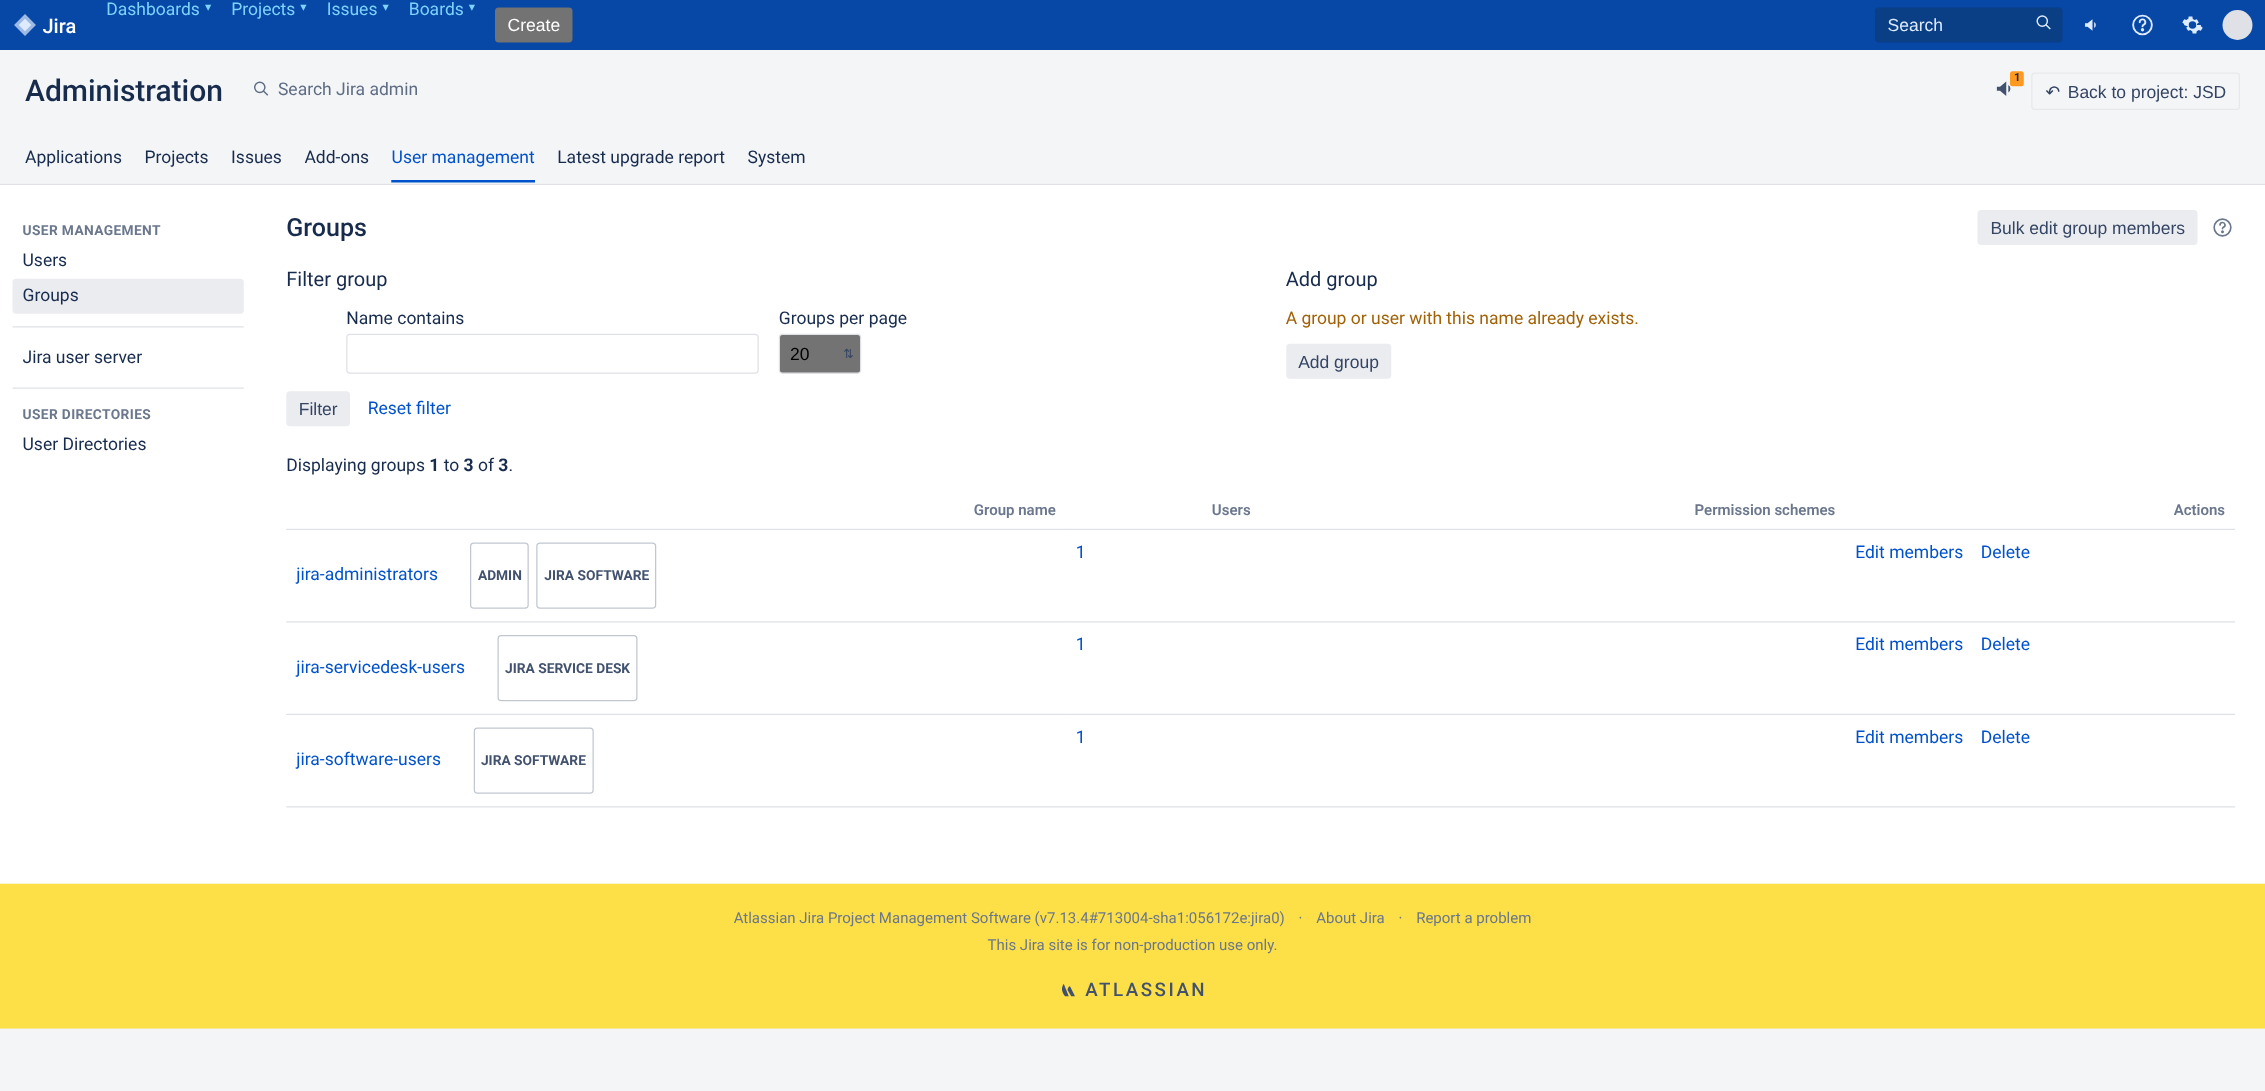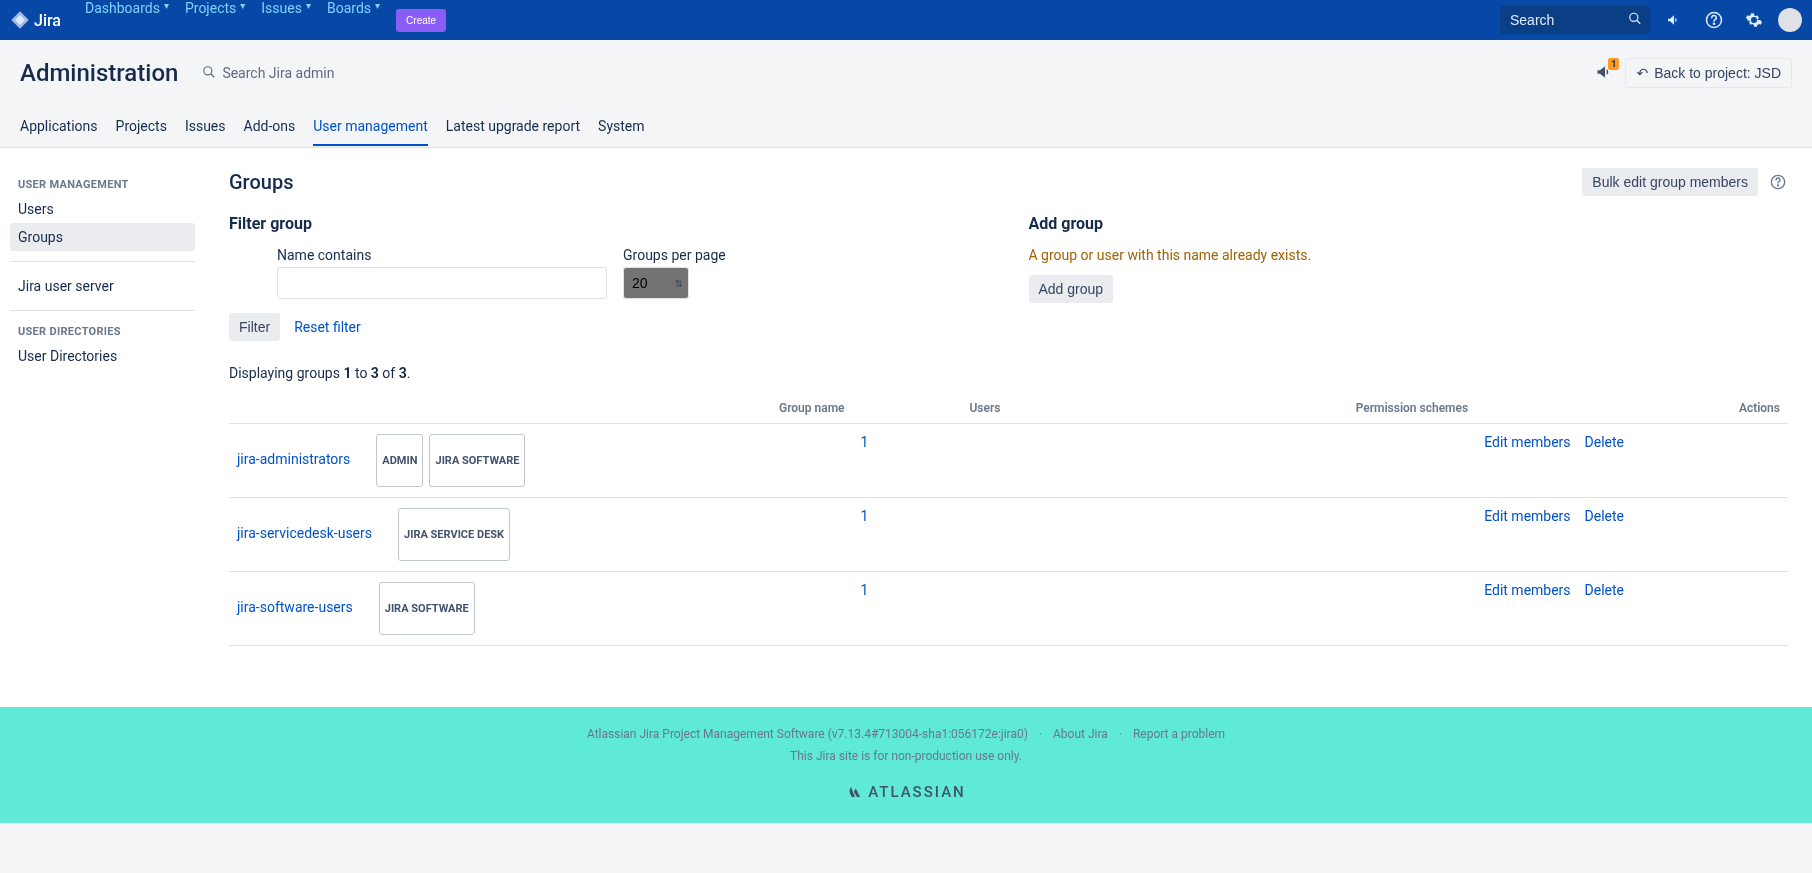--- a/index.html
+++ b/index.html
@@ -5,21 +5,21 @@
 * { box-sizing: border-box; margin: 0; padding: 0; }
 body { font-family: -apple-system, BlinkMacSystemFont, "Segoe UI", Roboto, sans-serif; font-size: 14px; color: #172B4D; background: #f4f5f7; }
 a { color: #0052CC; text-decoration: none; cursor: pointer; }
 
 .topbar { background: #0747A6; height: 40px; display: flex; align-items: center; padding: 0 10px; color: #DEEBFF; }
 .topbar .logo { display: flex; align-items: center; font-weight: 500; font-size: 16px; color: #fff; margin-right: 16px; cursor: pointer; }
 .topbar .logo svg { margin-right: 4px; }
 .topbar .nav-items { display: flex; align-items: center; flex: 1; }
 .topbar .nav-item { color: #7dd3fc; padding: 0 8px; height: 40px; display: flex; align-items: flex-start; cursor: pointer; font-size: 14px; }
 .topbar .nav-item .chev { margin-left: 4px; font-size: 10px; }
-.topbar .create-btn { background: #8b5cf6; color: #fff; border: none; border-radius: 3px; padding: 6px 10px; font-size: 10px; cursor: pointer; margin-left: 8px; }
+.topbar .create-btn { background: #737373; color: #fff; border: none; border-radius: 3px; padding: 6px 10px; font-size: 14px; cursor: pointer; margin-left: 8px; }
 .topbar .right { display: flex; align-items: center; gap: 8px; }
 .topbar .search-box { background: #0a3f85; border: none; border-radius: 3px; padding: 6px 28px 6px 10px; color: #DEEBFF; width: 150px; font-size: 14px; }
 .topbar .search-box::placeholder { color: #DEEBFF; }
 .topbar .search-wrap { position: relative; }
 .topbar .search-wrap .mag { position: absolute; right: 8px; top: 50%; transform: translateY(-50%); color: #DEEBFF; pointer-events: none; }
 .topbar .icon-btn { color: #DEEBFF; cursor: pointer; width: 32px; height: 32px; display: flex; align-items: center; justify-content: center; border-radius: 50%; }
 .topbar .avatar { width: 24px; height: 24px; border-radius: 50%; background: #dfe1e6; }
 
 .admin-header { background: #f4f5f7; padding: 18px 20px 0 20px; }
 .admin-header-row { display: flex; align-items: center; }
@@ -45,41 +45,41 @@
 
 .content { flex: 1; padding: 20px 24px 40px 24px; }
 .content-head { display: flex; align-items: center; margin-bottom: 18px; }
 .content-title { font-size: 20px; font-weight: 500; }
 .content-head .spacer { flex: 1; }
 .btn { background: #EBECF0; border: none; border-radius: 3px; padding: 6px 10px; font-size: 14px; cursor: pointer; color: #344563; }
 .help-icon { width: 20px; height: 20px; border-radius: 50%; display: inline-flex; align-items: center; justify-content: center; color: #6B778C; margin-left: 10px; cursor: pointer; font-size: 15px; }
 
 .filter-row { display: flex; gap: 40px; }
 .filter-col { flex: 1; }
-.sub-head { font-size: 16px; font-weight: 700; margin-bottom: 14px; }
+.sub-head { font-size: 16px; font-weight: 400; margin-bottom: 14px; }
 .field-label { font-size: 14px; color: #172B4D; margin-bottom: 4px; display: block; }
 .field-row { display: flex; gap: 16px; align-items: flex-end; margin-bottom: 14px; margin-left: 48px; }
 .text-input { border: 1px solid #dfe1e6; border-radius: 3px; padding: 6px 8px; font-size: 14px; width: 330px; height: 32px; }
 .text-input.wide { width: 440px; }
 .select { border: 1px solid #dfe1e6; border-radius: 3px; padding: 5px 22px 5px 8px; font-size: 14px; height: 32px; background: #737373; position: relative; width: 66px; }
 .select-wrap { position: relative; display: inline-block; }
 .select-wrap .caret { position: absolute; right: 6px; top: 50%; transform: translateY(-50%); pointer-events: none; font-size: 10px; color: #344563; }
 .error-text { color: #a16207; font-size: 14px; margin-top: 6px; }
 .filter-actions { display: flex; align-items: center; gap: 14px; margin-top: 6px; }
 
 .display-count { margin: 24px 0 12px 0; color: #172B4D; }
 
 table.groups { width: 100%; border-collapse: collapse; }
 table.groups th { text-align: right; font-size: 12px; font-weight: 600; color: #6B778C; padding: 8px 8px; border-bottom: 1px solid #dfe1e6; }
 table.groups td { padding: 10px 8px; border-bottom: 1px solid #dfe1e6; vertical-align: top; font-size: 14px; }
 .badge { display: inline-block; border: 1px solid #c1c7d0; border-radius: 3px; padding: 19px 5px; font-size: 11px; font-weight: 700; color: #42526E; margin-left: 6px; text-transform: uppercase; vertical-align: middle; }
 .group-link { color: #0052CC; }
 .action-links a { margin-right: 14px; }
 
-.footer { text-align: center; padding: 20px; color: #6B778C; font-size: 12px; background: #5eead4; }
+.footer { text-align: center; padding: 20px; color: #6B778C; font-size: 12px; background: #fde047; }
 .footer .row { margin-bottom: 8px; }
 .footer a { color: #6B778C; }
 .footer .sep { margin: 0 8px; }
 .atlassian-logo { font-weight: 500; letter-spacing: 2px; color: #42526E; font-size: 15px; margin-top: 12px; display: inline-flex; align-items: center; gap: 6px; }
 </style>
 </head>
 <body>
 
 <div class="topbar">
   <div class="logo">

